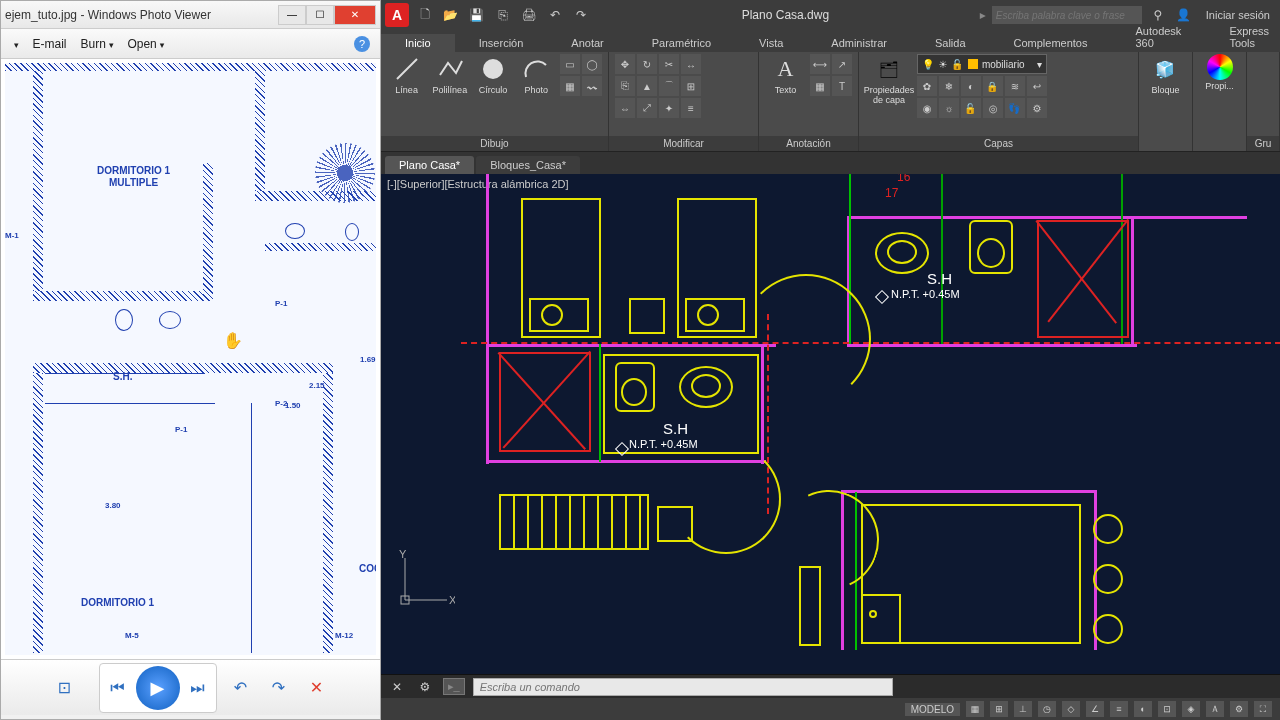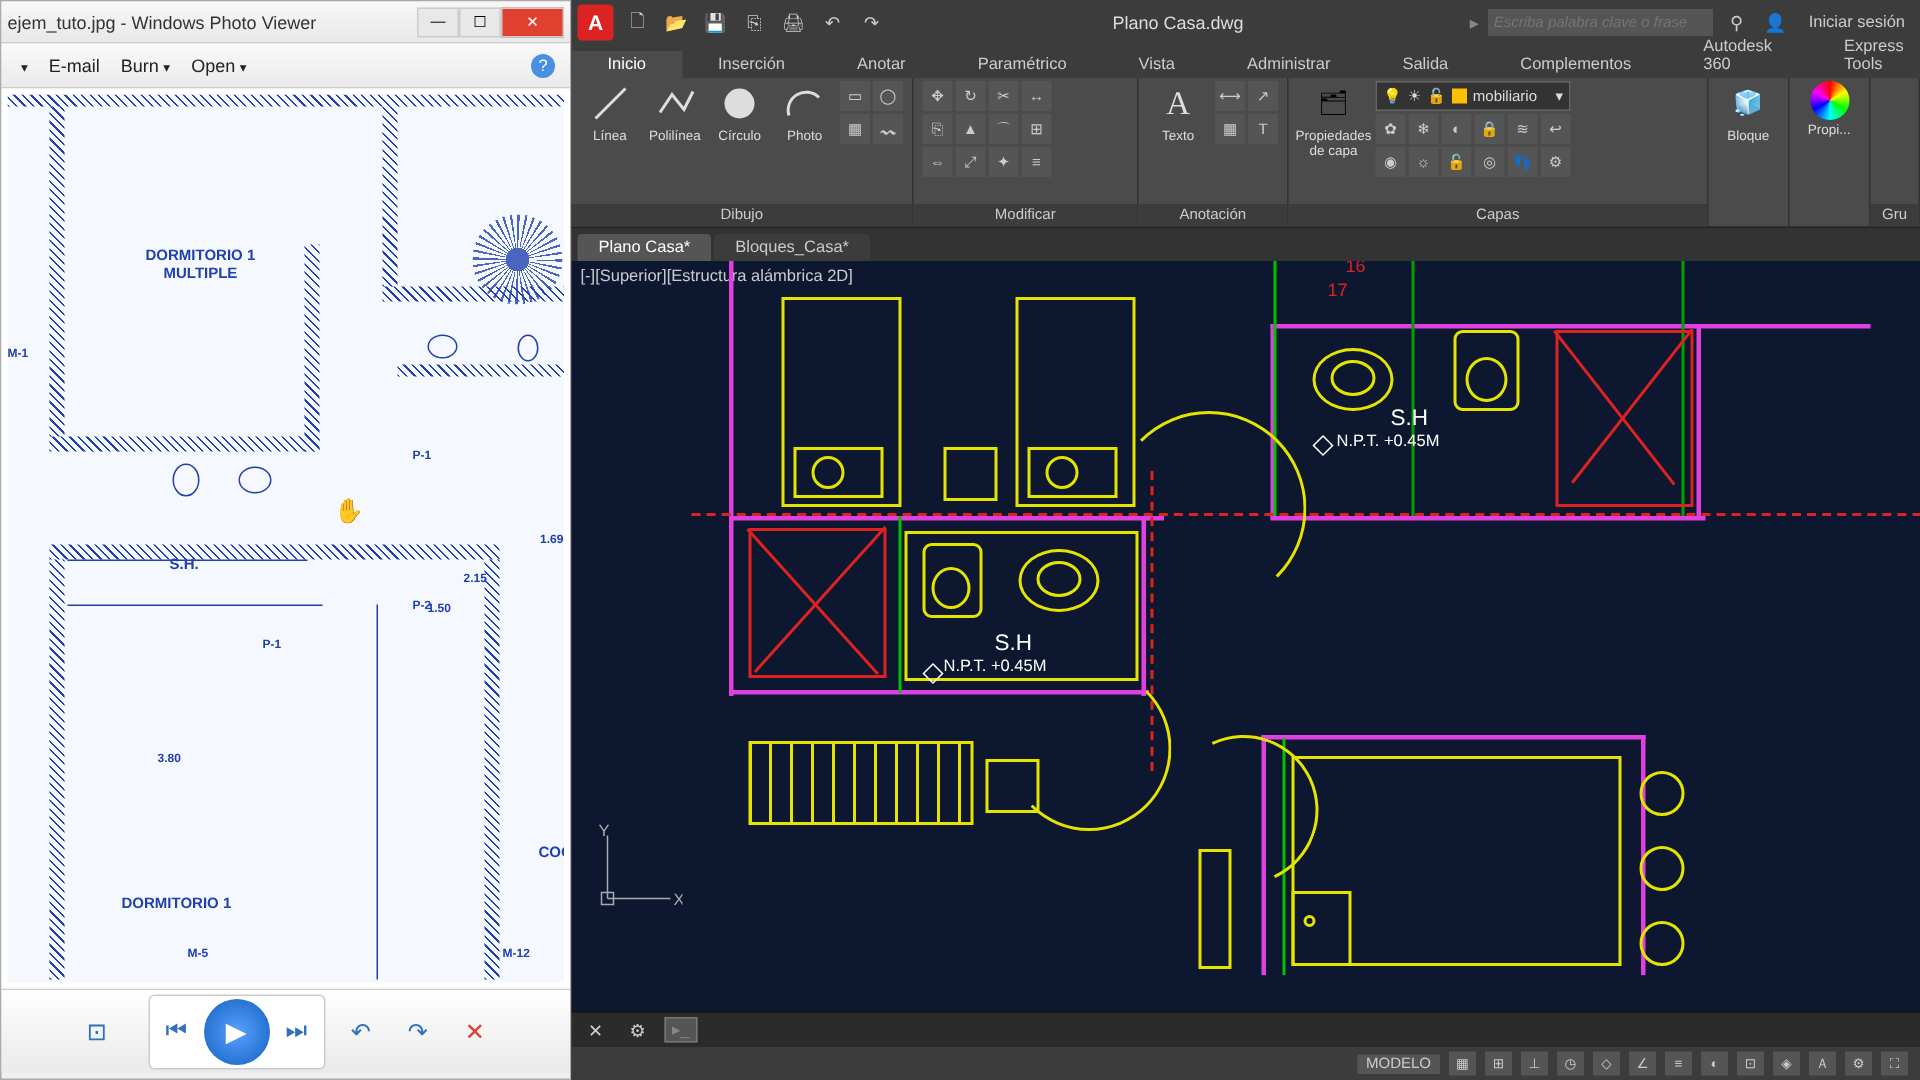--- a/index.html
+++ b/index.html
@@ -399,20 +399,21 @@
           <text x="54" y="54" fill="#aaa" font-size="11">X</text>
           <rect x="6" y="46" width="8" height="8" fill="none" stroke="#aaa"></rect>
         </svg>
     </div>
   </div>
 
   <div class="cmdbar">
     <span class="qat-btn">✕</span>
     <span class="qat-btn">⚙</span>
     <span style="background:#555;padding:1px 4px;border:1px solid #777">▸_</span>
+    <input class="cmd-input" placeholder="Escriba un comando" style="">
   </div>
 
   <div class="layout-tabs">
     <div class="layout-tab active">Modelo</div>
     <div class="layout-tab">Presentación1</div>
     <div class="layout-tab">Presentación2</div>
     <div class="layout-tab">+</div>
   </div>
 </div>
 

